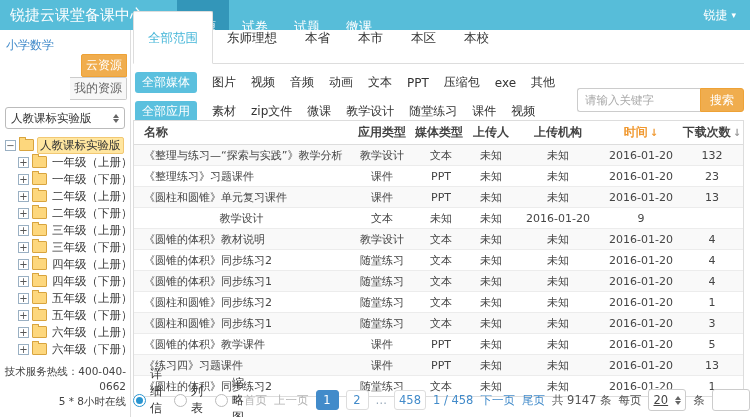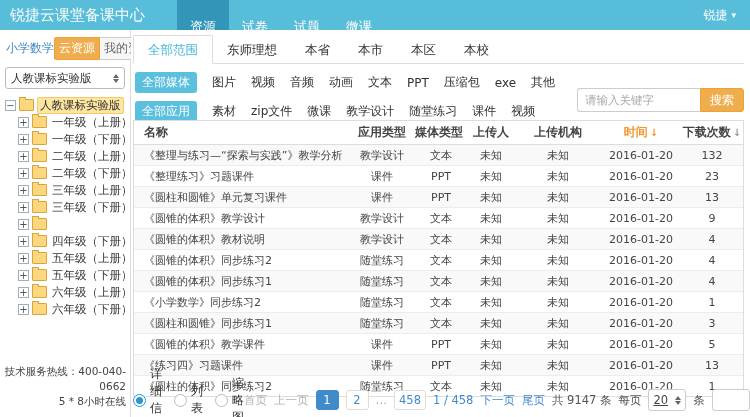--- a/index.html
+++ b/index.html
@@ -11,21 +11,21 @@
   .logo{color:#fff;font-size:15px;margin:0 32px 0 10px;white-space:nowrap;}
   .topnav{display:flex;height:30px;}
   .topnav .nav-item{color:#fff;font-size:13px;line-height:30px;padding:12px 13px;cursor:pointer;}
   .topnav .nav-item.active{background:#3396b9;}
   .top-spacer{flex:1;}
   .usermenu{color:#fff;font-size:12px;margin-right:14px;display:flex;align-items:center;gap:4px;cursor:pointer;}
   .usermenu .caret{font-size:9px;}
 
   
   .sidebar{position:absolute;top:30px;left:0;width:130px;bottom:0;background:#fff;border-right:1px solid #ddd;}
-  .side-head{display:flex;align-items:center;padding:7px 3px 5px 6px;}
+  .side-head{display:flex;align-items:flex-end;padding:7px 3px 5px 6px;flex-direction:column;}
   .subject{color:#428bca;font-size:12px;margin-right:auto;cursor:pointer;white-space:nowrap;}
   .side-tab{font-size:12px;padding:2px 4px;cursor:pointer;white-space:nowrap;}
   .side-tab.on{background:#f0ad4e;color:#fff;border:1px solid #eea236;border-radius:2px 0 0 2px;}
   .side-tab.off{background:#f7f7f7;color:#666;border:1px solid #ccc;border-left:none;border-radius:0 2px 2px 0;}
   .fake-select{margin:2px 5px 6px 5px;height:20px;border:1px solid #bbb;border-radius:3px;background:#fff;
     display:flex;align-items:center;justify-content:space-between;padding:0 5px;cursor:pointer;}
   .fake-select .sel-text{white-space:nowrap;overflow:hidden;font-size:11.5px;color:#333;}
   .spin{display:inline-flex;flex-direction:column;gap:1px;margin-left:4px;flex:none;}
   .spin i{width:0;height:0;border-left:3px solid transparent;border-right:3px solid transparent;}
   .spin .up{border-bottom:4px solid #666;}
@@ -39,21 +39,21 @@
     border-radius:1px;margin:0 3px 0 3px;}
   .folder::before{content:"";position:absolute;top:-3px;left:-1px;width:5px;height:2px;background:#fdd77d;
     border:1px solid #d8a43e;border-bottom:none;border-radius:1px 1px 0 0;}
   .tree-label{font-size:11.5px;color:#333;padding:0 2px;}
   .tree-row.selected .tree-label{background:#ffe6a0;border:1px solid #f2c873;border-radius:2px;}
   .side-footer{position:absolute;bottom:8px;left:0;right:4px;font-size:10.5px;color:#444;text-align:right;line-height:15px;}
 
   
   .main{position:absolute;top:30px;left:131px;right:0;bottom:0;background:#fff;}
   .tabbar{display:flex;align-items:flex-end;height:29px;margin:4px 6px 0 2px;border-bottom:1px solid #ddd;}
-  .scope-tab{padding:0 14px;line-height:27px;font-size:12.5px;color:#333;cursor:pointer;}
+  .scope-tab{padding:12px 14px;line-height:27px;font-size:12.5px;color:#333;cursor:pointer;}
   .scope-tab.active{border:1px solid #ddd;border-bottom:1px solid #fff;margin-bottom:-1px;background:#fff;color:#45b6d8;border-radius:2px 2px 0 0;}
   .filters{display:flex;align-items:center;gap:15px;margin:8px 0 0 4px;font-size:12px;color:#333;}
   .filter{cursor:pointer;white-space:nowrap;}
   .filter.pill{background:#5bc0de;color:#fff;padding:2px 7px;border-radius:3px;}
   .checkbox-row{display:flex;align-items:center;gap:5px;margin:9px 0 0 4px;}
   .cb{flex:none;width:13px;height:13px;background:#3a8fd8;border-radius:2px;color:#fff;font-size:10px;
     line-height:13px;text-align:center;cursor:pointer;}
   .cb-label{font-size:12px;color:#333;}
   .searchbox{position:absolute;top:58px;right:6px;display:flex;margin-left:44px;}
   .searchbox input{width:108px;height:22px;border:1px solid #ccc;border-right:none;border-radius:3px 0 0 3px;
@@ -161,20 +161,21 @@
         <span class="tree-label">三年级（上册）</span>
       </div>
       <div class="tree-row child">
         <span class="expander">+</span>
         <span class="folder"></span>
         <span class="tree-label">三年级（下册）</span>
       </div>
       <div class="tree-row child">
         <span class="expander">+</span>
         <span class="folder"></span>
+        <span class="tree-label">四年级（上册）</span>
       </div>
       <div class="tree-row child">
         <span class="expander">+</span>
         <span class="folder"></span>
         <span class="tree-label">四年级（下册）</span>
       </div>
       <div class="tree-row child">
         <span class="expander">+</span>
         <span class="folder"></span>
         <span class="tree-label">五年级（上册）</span>
@@ -278,21 +279,20 @@
       <div class="trow odd">
         <div class="tc name">《圆柱和圆锥》单元复习课件</div>
         <div class="tc">课件</div>
         <div class="tc">PPT</div>
         <div class="tc">未知</div>
         <div class="tc">未知</div>
         <div class="tc">2016-01-20</div>
         <div class="tc">13</div>
       </div>
       <div class="trow">
-        <div class="tc name">《圆锥的体积》教学设计</div>
         <div class="tc">教学设计</div>
         <div class="tc">文本</div>
         <div class="tc">未知</div>
         <div class="tc">未知</div>
         <div class="tc">2016-01-20</div>
         <div class="tc">9</div>
       </div>
       <div class="trow odd">
         <div class="tc name">《圆锥的体积》教材说明</div>
         <div class="tc">教学设计</div>
@@ -314,21 +314,21 @@
       <div class="trow odd">
         <div class="tc name">《圆锥的体积》同步练习1</div>
         <div class="tc">随堂练习</div>
         <div class="tc">文本</div>
         <div class="tc">未知</div>
         <div class="tc">未知</div>
         <div class="tc">2016-01-20</div>
         <div class="tc">4</div>
       </div>
       <div class="trow">
-        <div class="tc name">《小学数学》同步练习2</div>
+        <div class="tc name">《圆柱和圆锥》同步练习2</div>
         <div class="tc">随堂练习</div>
         <div class="tc">文本</div>
         <div class="tc">未知</div>
         <div class="tc">未知</div>
         <div class="tc">2016-01-20</div>
         <div class="tc">1</div>
       </div>
       <div class="trow odd">
         <div class="tc name">《圆柱和圆锥》同步练习1</div>
         <div class="tc">随堂练习</div>

